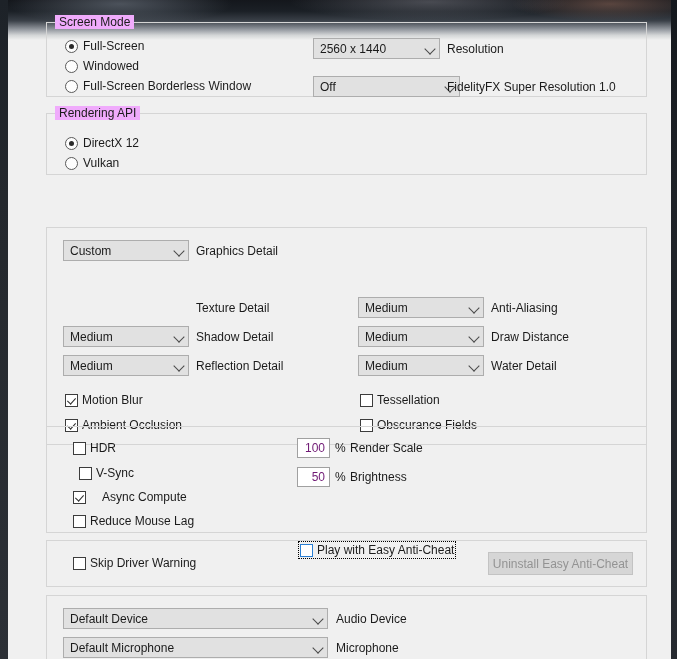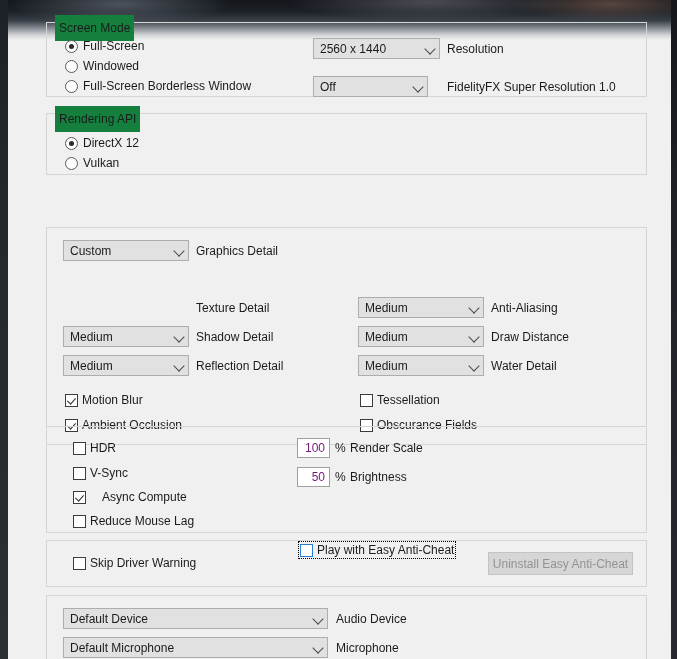--- a/index.html
+++ b/index.html
@@ -59,22 +59,22 @@
     left: 46px;
     width: 601px;
     border: 1px solid #d5d5d5;
     box-sizing: border-box;
     background: transparent;
   }
   .group-title {
     position: absolute;
     top: -8px;
     left: 8px;
-    padding: 6px 4px;
-    background: #15803d;
+    padding: 0 4px;
+    background: #f0abfc;
     font-size: 12px;
     color: #1b1b1b;
     white-space: nowrap;
   }
 
   
   .radio-row {
     position: absolute;
     display: flex;
     align-items: flex-end;
@@ -237,21 +237,21 @@
     <span class="radio"></span>
     <span class="radio-label">Full-Screen Borderless Window</span>
   </div>
 
   <div class="combo" style="top:15px; left:266px; width:127px;">
     <span class="val">2560 x 1440</span>
     <span class="chev"></span>
   </div>
   <div class="ctl-label" style="top:19px; left:400px;">Resolution</div>
 
-  <div class="combo" style="top:53px; left:266px; width:115px;">
+  <div class="combo" style="top:53px; left:266px; width:147px;">
     <span class="val">Off</span>
     <span class="chev"></span>
   </div>
   <div class="ctl-label" style="top:57px; left:400px;">FidelityFX Super Resolution 1.0</div>
 </div>
 
 <div class="group" style="top:113px; height:62px;">
   <div class="group-title">Rendering API</div>
 
   <div class="radio-row" style="top:22px; left:18px;">
@@ -322,21 +322,21 @@
     <span class="check-label">Obscurance Fields</span>
   </div>
 </div>
 
 <div class="group" style="top:426px; height:107px;">
 
   <div class="check-row" style="top:14px; left:26px;">
     <span class="cb"></span>
     <span class="check-label">HDR</span>
   </div>
-  <div class="check-row" style="top:39px; left:26px;">
+  <div class="check-row" style="top:39px; left:32px;">
     <span class="cb"></span>
     <span class="check-label">V-Sync</span>
   </div>
   <div class="check-row" style="top:63px; left:26px;gap:12px;">
     <span class="cb on"></span>
     <span class="check-label">Async Compute</span>
   </div>
   <div class="check-row" style="top:87px; left:26px;">
     <span class="cb"></span>
     <span class="check-label">Reduce Mouse Lag</span>

